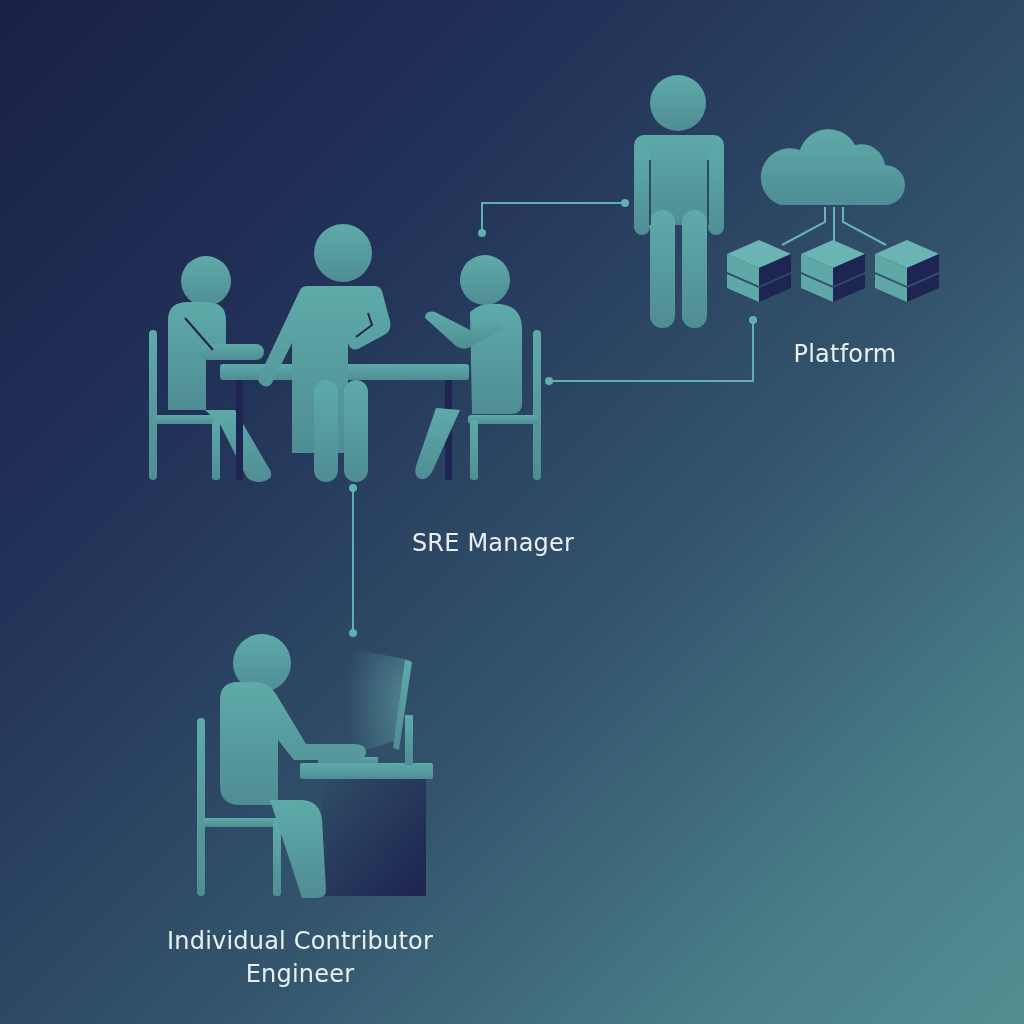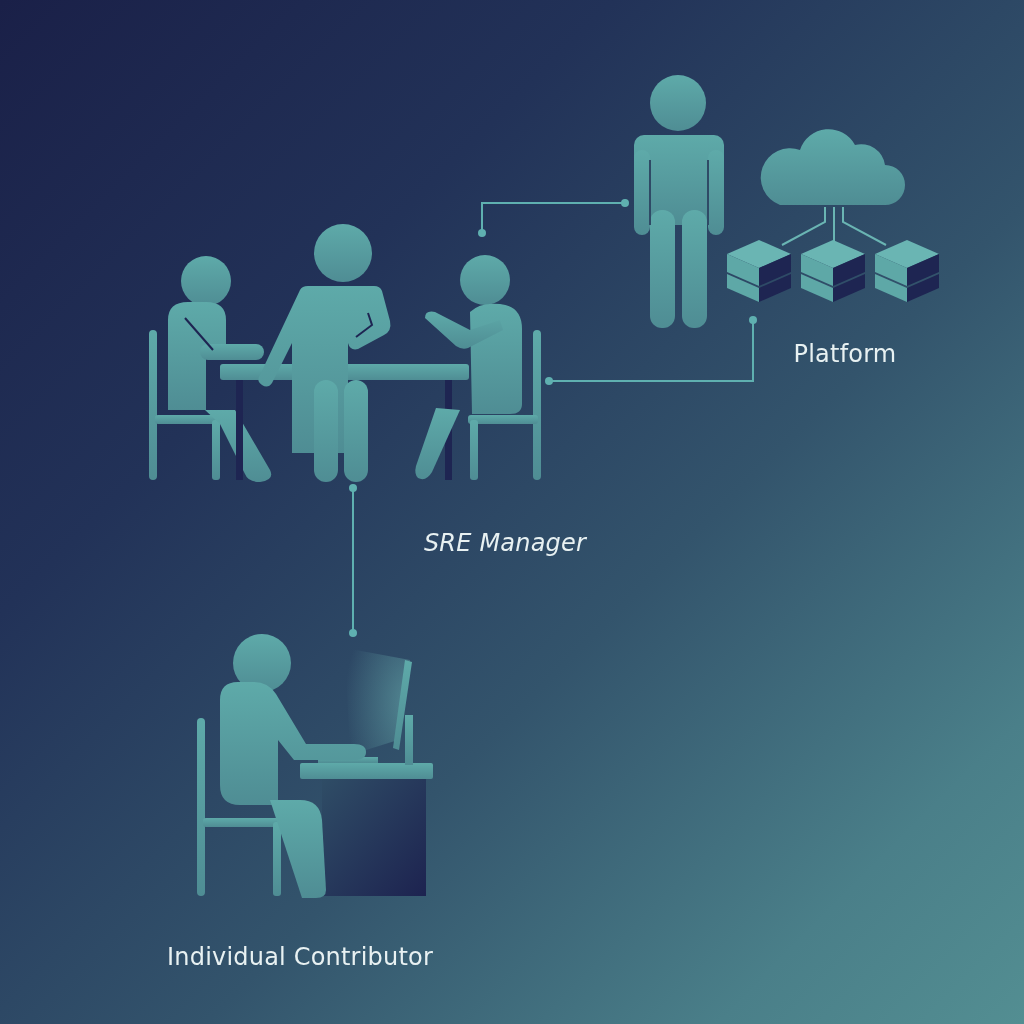--- a/index.html
+++ b/index.html
@@ -10,22 +10,22 @@
       position: relative;
     }
     #stage { position: absolute; left: 0; top: 0; width: 1024px; height: 1024px; }
     .label {
       position: absolute; color: #e8f1f2; font-size: 24px; line-height: 33px;
       text-align: center; font-family: "DejaVu Sans", "Liberation Sans", sans-serif;
       letter-spacing: 0.2px;
     }
     .label span { display: block; text-align: center; }
     #label-platform { left: 760px; top: 338px; width: 170px; }
-    #label-sre { left: 380px; top: 527px; width: 210px; text-align: left; padding-left: 20px; font-style: italic; }
-    #label-ic { left: 120px; top: 925px; width: 360px; margin-top: 16px; }
+    #label-sre { left: 368px; top: 527px; width: 210px; text-align: left; padding-left: 20px; }
+    #label-ic { left: 120px; top: 925px; width: 360px; }
   </style>
 </head>
 <body>
 
 <svg id="stage" viewBox="0 0 1024 1024" width="1024" height="1024" xmlns="http://www.w3.org/2000/svg">
   <defs>
     <linearGradient id="fig" x1="0" y1="0" x2="0" y2="1">
       <stop offset="0" stop-color="#5eaaa9"></stop>
       <stop offset="1" stop-color="#4f8d94"></stop>
     </linearGradient>
@@ -169,13 +169,14 @@
 </svg>
 
 <div class="label" id="label-platform">
   <span>Platform</span>
 </div>
 <div class="label" id="label-sre">
   <span>SRE Manager</span>
 </div>
 <div class="label" id="label-ic">
   <span>Individual Contributor</span>
+  <span>Engineer</span>
 </div>
 
 </body></html>

